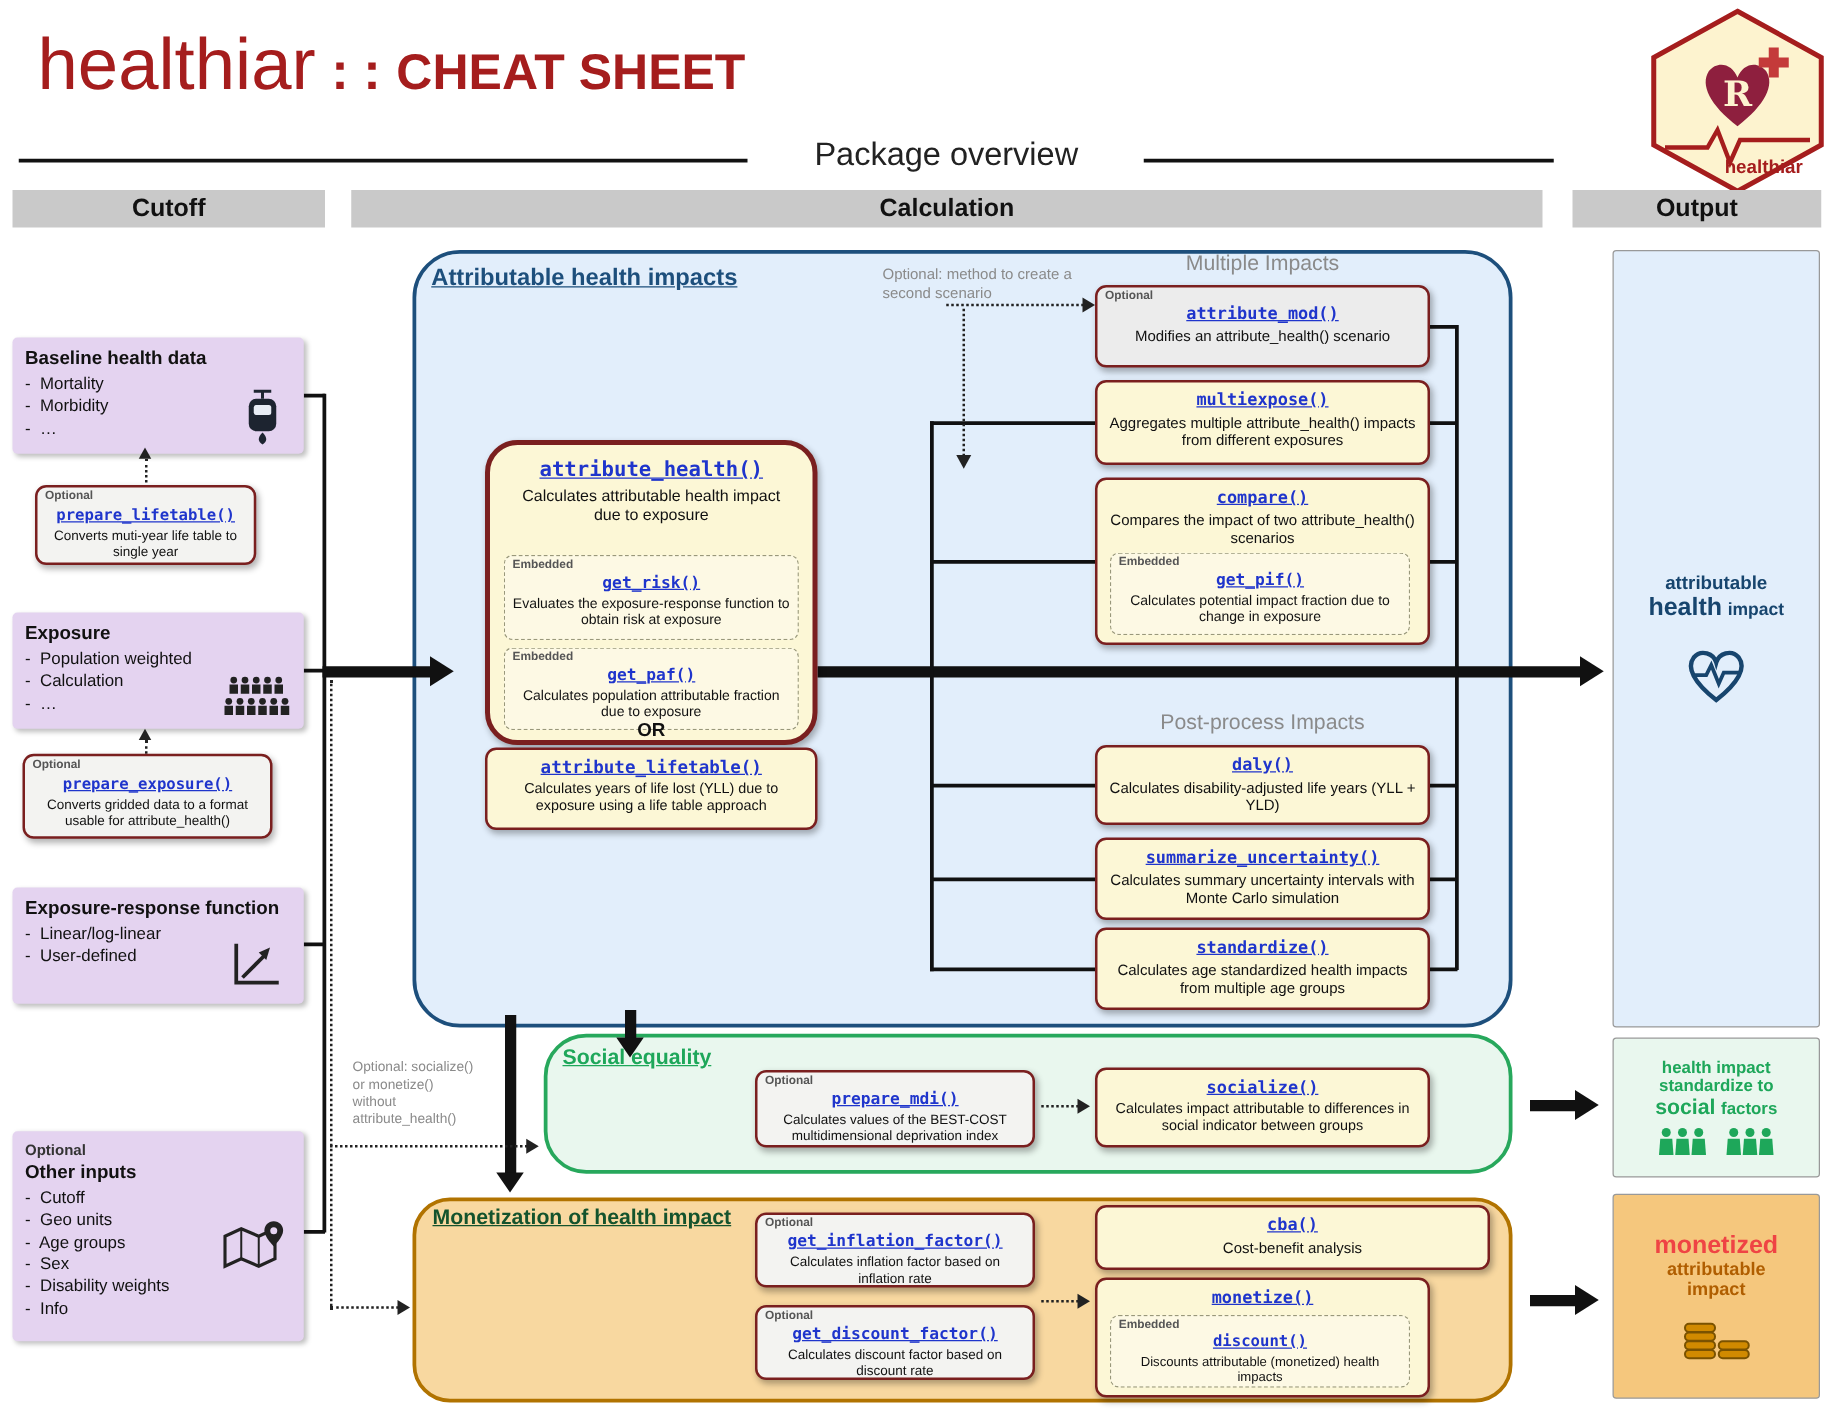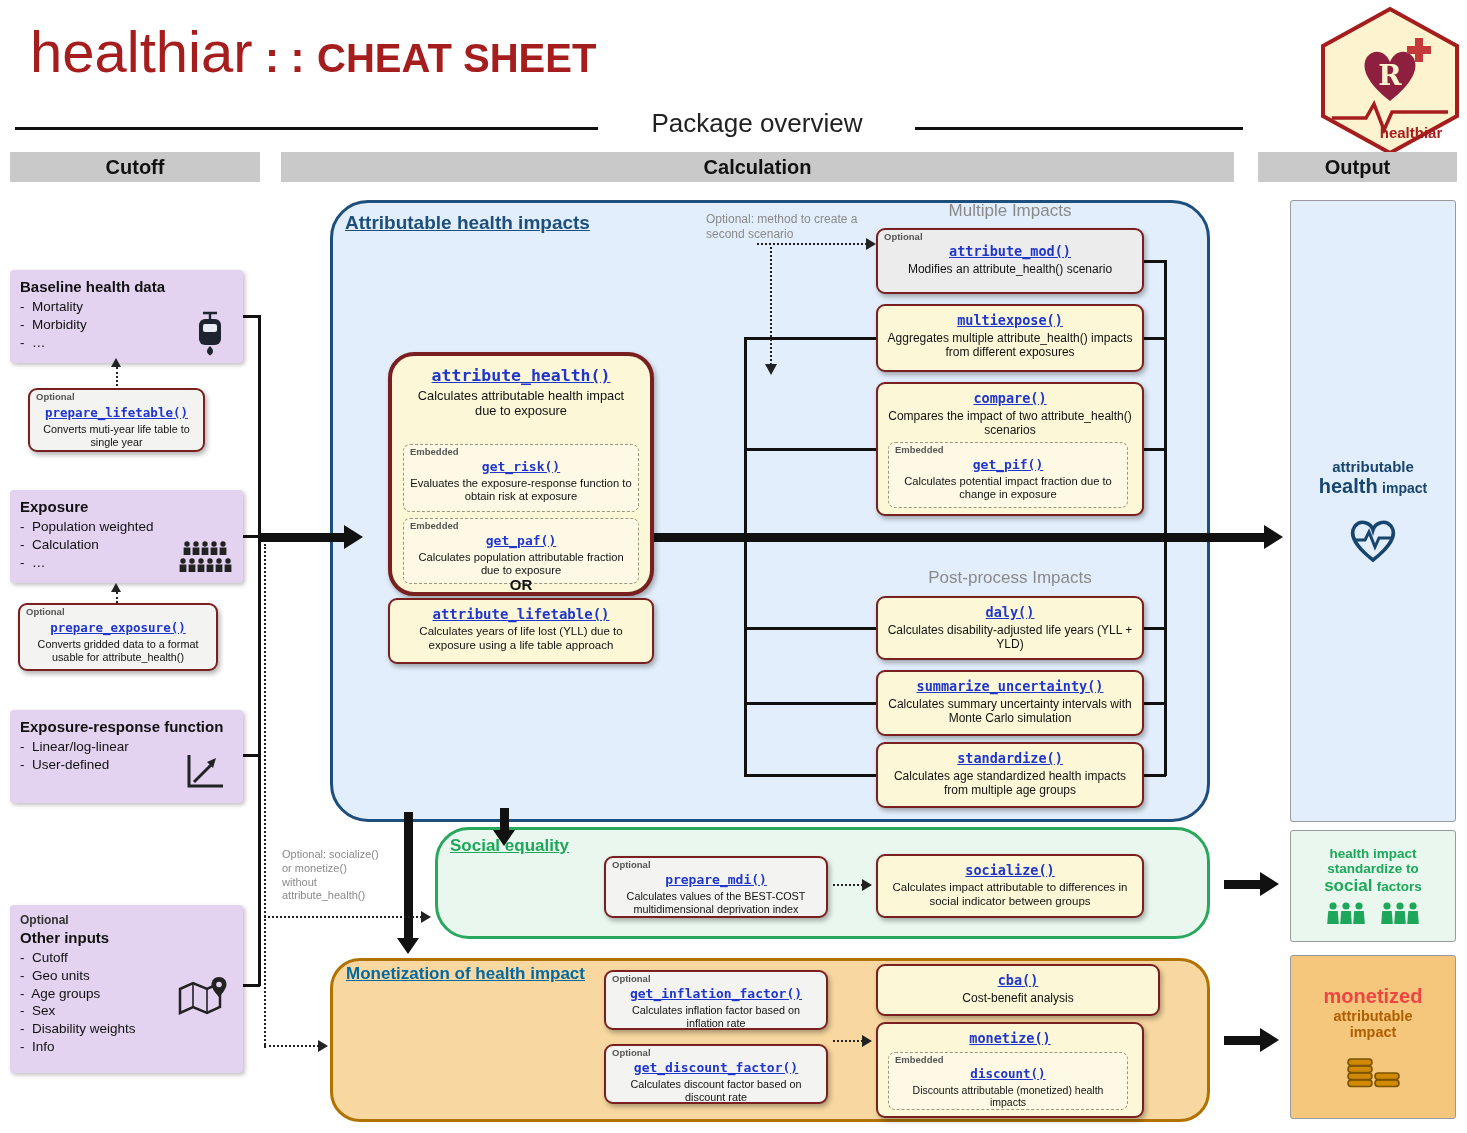--- a/index.html
+++ b/index.html
@@ -276,38 +276,38 @@
   </div>
 
   <div class="dot-h" style="left:833px;top:884px;width:30px"></div>
   <div class="sah-r" style="left:862px;top:879px"></div>
 
   <div class="fnbox" style="left:876px;top:854px;width:268px;height:64px">
     <div><span class="fname">socialize()</span></div>
     <div class="fdesc" style="font-size:11.5px">Calculates impact attributable to differences in social indicator between groups</div>
   </div>
 
-  <div class="abs" style="left:346px;top:964px;font-size:17px;font-weight:bold;color:#0369a1;text-decoration:underline">Monetization of health impact</div>
+  <div class="abs" style="left:346px;top:964px;font-size:17px;font-weight:bold;color:#14532d;text-decoration:underline">Monetization of health impact</div>
 
   <div class="fnbox optbox" style="left:604px;top:970px;width:224px;height:60px;padding-top:12px">
     <span class="lab">Optional</span>
     <div><span class="fname" style="font-size:13px">get_inflation_factor()</span></div>
     <div class="fdesc" style="font-size:10.8px">Calculates inflation factor based on inflation rate</div>
   </div>
 
   <div class="fnbox optbox" style="left:604px;top:1044px;width:224px;height:60px;padding-top:12px">
     <span class="lab">Optional</span>
     <div><span class="fname" style="font-size:13px">get_discount_factor()</span></div>
     <div class="fdesc" style="font-size:10.8px">Calculates discount factor based on discount rate</div>
   </div>
 
   <div class="dot-h" style="left:833px;top:1040px;width:30px"></div>
   <div class="sah-r" style="left:862px;top:1035px"></div>
 
-  <div class="fnbox" style="left:876px;top:964px;width:284px;height:52px">
+  <div class="fnbox" style="left:876px;top:964px;width:316px;height:52px">
     <div><span class="fname">cba()</span></div>
     <div class="fdesc" style="font-size:12px">Cost-benefit analysis</div>
   </div>
 
   <div class="fnbox" style="left:876px;top:1022px;width:268px;height:96px">
     <div><span class="fname">monetize()</span></div>
     <div class="embbox" style="left:10px;top:28px;width:240px;height:58px;padding-top:11px">
       <span class="lab">Embedded</span>
       <div><span class="fname" style="font-size:12.5px">discount()</span></div>
       <div class="fdesc" style="font-size:10.5px">Discounts attributable (monetized) health impacts</div>

